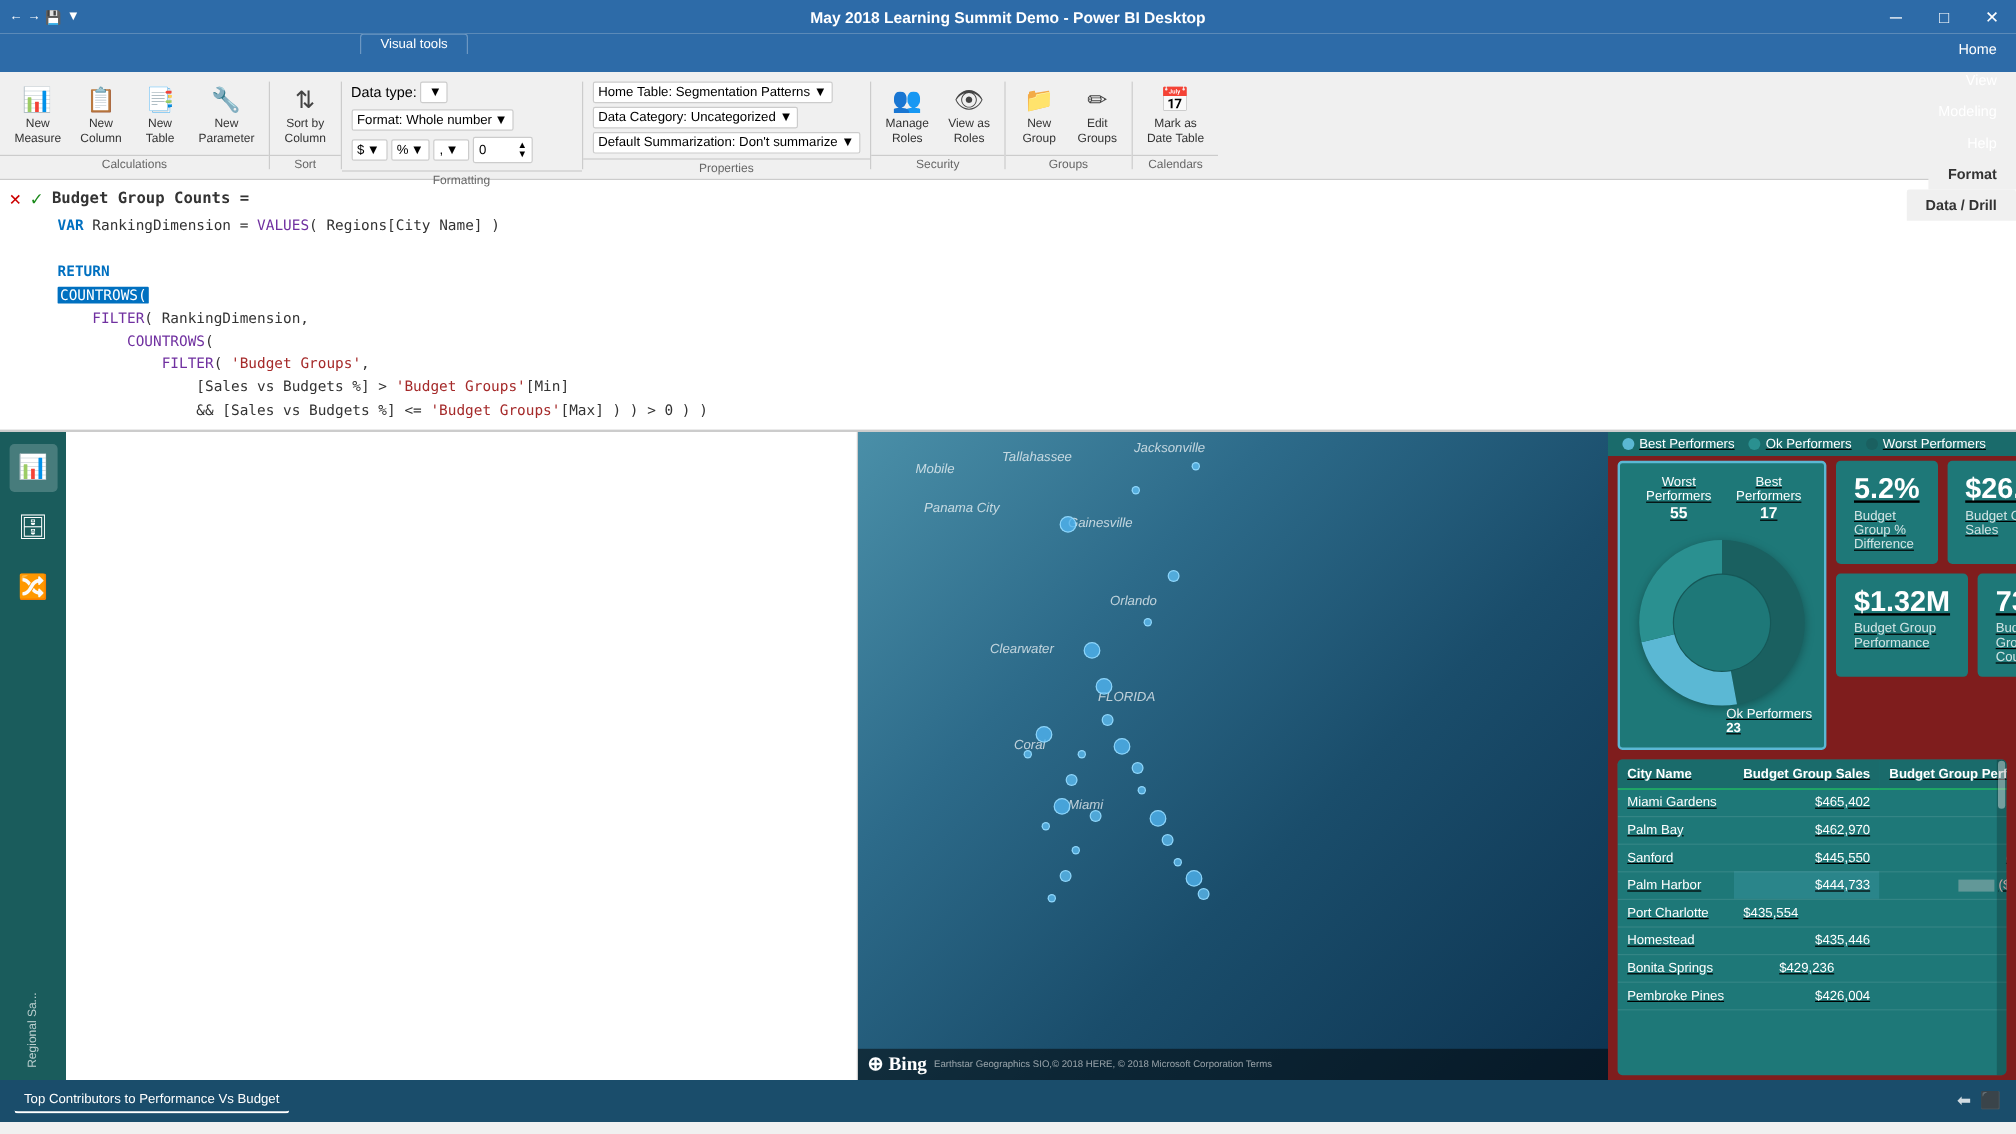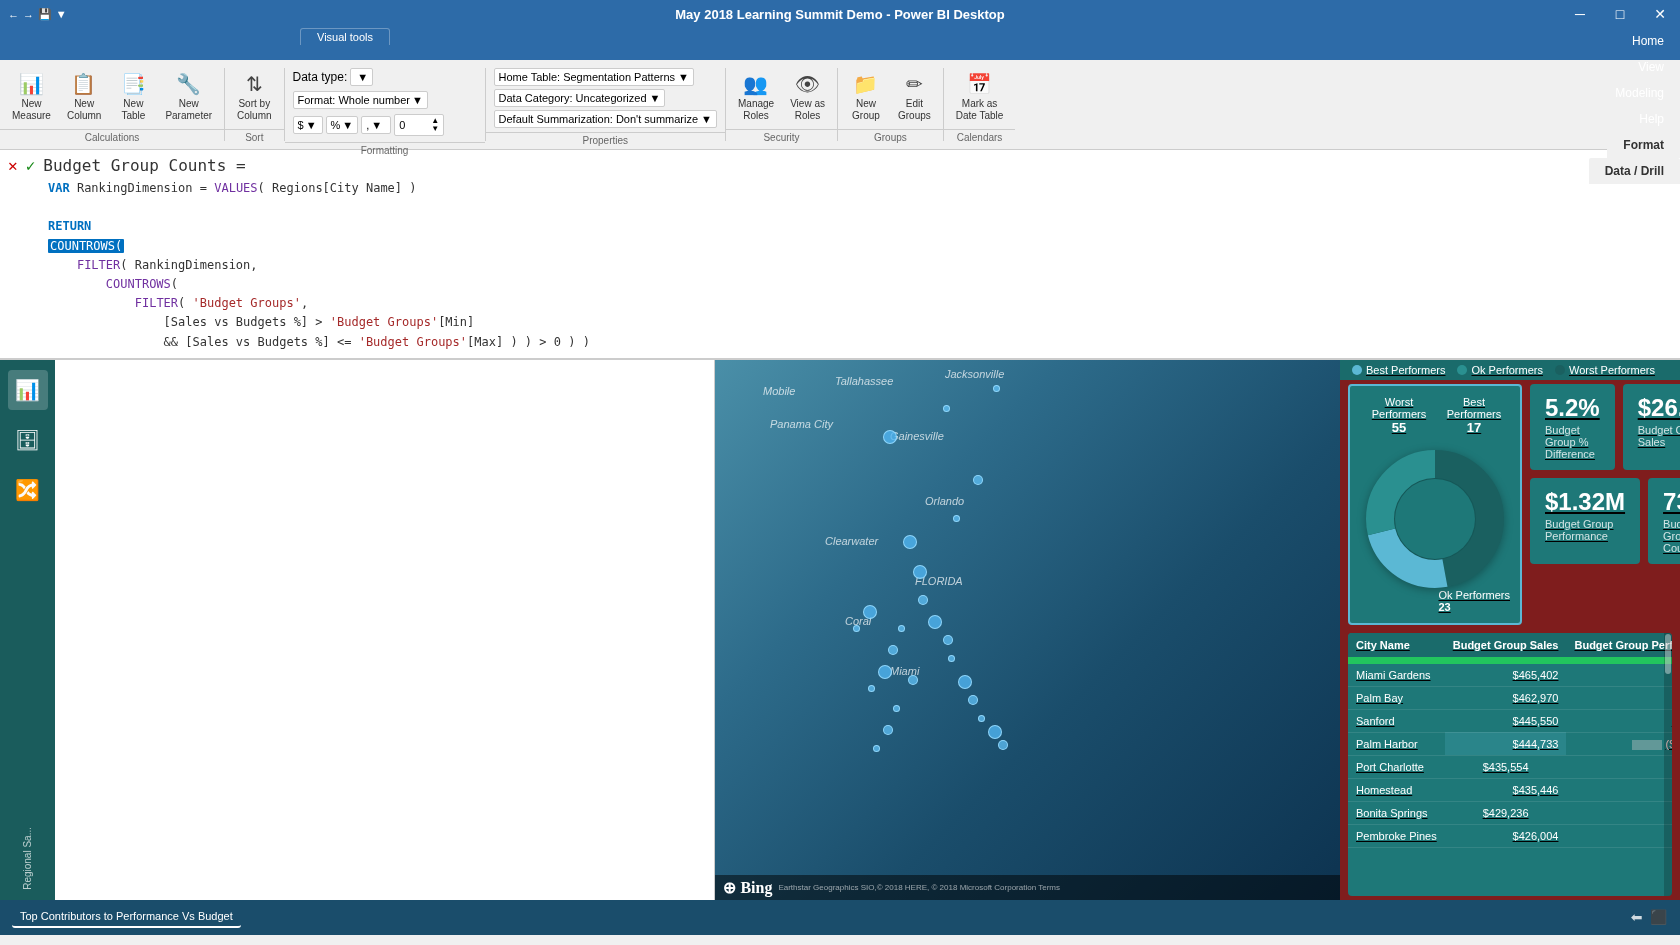--- a/index.html
+++ b/index.html
@@ -319,21 +319,21 @@
       font-size: 11px;
     }
     #data-table thead tr {
       background: #1a6b6b;
     }
     #data-table thead th {
       color: white;
       padding: 6px 8px;
       text-align: left;
       font-weight: 600;
-      border-bottom: 7px solid #22c55e;
+      border-bottom: 1px solid #22c55e;
       white-space: nowrap;
     }
     #data-table tbody tr {
       border-bottom: 1px solid rgba(255,255,255,0.1);
     }
     #data-table tbody td {
       color: white;
       padding: 5px 8px;
       white-space: nowrap;
     }
@@ -584,21 +584,21 @@
       </div>
     </div>
     <div class="group-label-bar">Calendars</div>
   </div>
 </div>
 
 <div class="formula-bar-container">
   <div style="display:flex;align-items:center;gap:8px;">
     <span style="color:#c00;font-size:16px;cursor:pointer;">✕</span>
     <span style="color:#1a8a1a;font-size:16px;cursor:pointer;">✓</span>
-    <span style="font-family:Consolas,monospace;font-size:16px;color:#333;">Budget Group Counts =</span>
+    <span style="font-family:Consolas,monospace;font-size:13px;color:#333;font-weight:bold;">Budget Group Counts =</span>
   </div>
   <div style="padding-left:40px;font-family:Consolas,monospace;font-size:12px;color:#333;line-height:1.6;">
     <div><span style="color:#0070c0;font-weight:bold;">VAR</span> <span style="color:#333;">RankingDimension</span> <span style="color:#333;">=</span> <span style="color:#7030a0;">VALUES</span><span style="color:#333;">( Regions[City Name] )</span></div>
     <br>
     <div><span style="color:#0070c0;font-weight:bold;">RETURN</span></div>
     <div><span style="background:#0070c0;color:white;padding:0 2px;border-radius:1px;">COUNTROWS(</span></div>
     <div>&nbsp;&nbsp;&nbsp;&nbsp;<span style="color:#7030a0;">FILTER</span><span>( RankingDimension,</span></div>
     <div>&nbsp;&nbsp;&nbsp;&nbsp;&nbsp;&nbsp;&nbsp;&nbsp;<span style="color:#7030a0;">COUNTROWS</span><span>(</span></div>
     <div>&nbsp;&nbsp;&nbsp;&nbsp;&nbsp;&nbsp;&nbsp;&nbsp;&nbsp;&nbsp;&nbsp;&nbsp;<span style="color:#7030a0;">FILTER</span><span>( <span style="color:#a52a2a;">'Budget Groups'</span>,</span></div>
     <div>&nbsp;&nbsp;&nbsp;&nbsp;&nbsp;&nbsp;&nbsp;&nbsp;&nbsp;&nbsp;&nbsp;&nbsp;&nbsp;&nbsp;&nbsp;&nbsp;<span>[Sales vs Budgets %] &gt; <span style="color:#a52a2a;">'Budget Groups'</span>[Min]</span></div>
@@ -769,21 +769,21 @@
               <td style="text-align: right;">$445,550</td>
               <td style="text-align: right; color: rgb(255, 204, 204);">($14,380)</td>
             </tr>
             <tr>
               <td>Palm Harbor</td>
               <td style="text-align: right; background: rgba(91, 184, 212, 0.2);">$444,733</td>
               <td style="text-align: right; color: rgb(255, 204, 204);"><div style="display: inline-block; width: 30px; height: 10px; background: rgba(200, 200, 200, 0.4); margin-right: 4px; vertical-align: middle;"></div>($157,158)</td>
             </tr>
             <tr>
               <td>Port Charlotte</td>
-              <td style="text-align: center;">$435,554</td>
+              <td style="text-align: left;">$435,554</td>
               <td style="text-align: right;">$64,506</td>
             </tr>
             <tr>
               <td>Homestead</td>
               <td style="text-align: right;">$435,446</td>
               <td style="text-align: right;">$120,354</td>
             </tr>
             <tr>
               <td>Bonita Springs</td>
               <td style="text-align: center;">$429,236</td>

